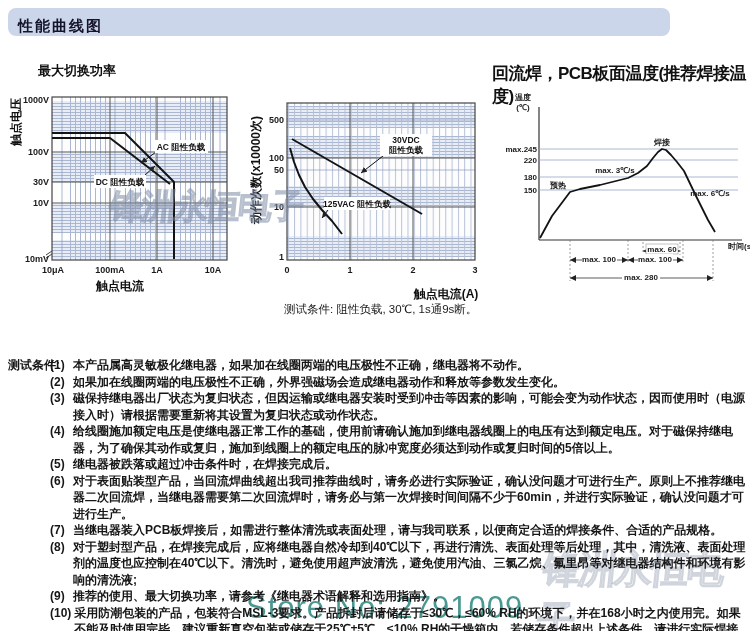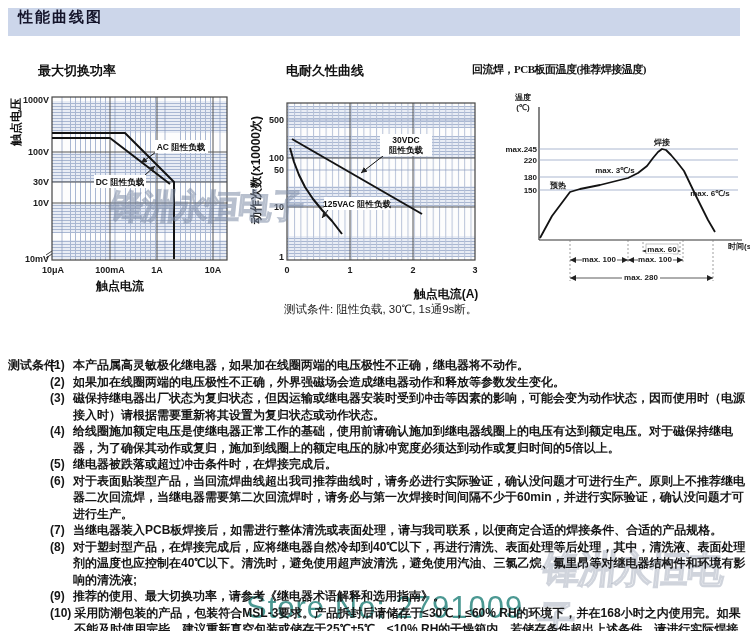--- a/index.html
+++ b/index.html
@@ -1,24 +1,24 @@
 <!DOCTYPE html>
 <html><head>
 <meta charset="utf-8">
 <style>
   html,body{margin:0;padding:0;background:#fff;}
   #page{position:relative;width:750px;height:631px;background:#fff;overflow:hidden;
         font-family:"Liberation Sans",sans-serif;color:#151520;}
-  .hdr{position:absolute;left:8px;top:8px;width:732px;height:28px;background:#ccd6ea;
-       display:flex;align-items:flex-start;}
+  .hdr{position:absolute;left:8px;top:8px;width:662px;height:28px;background:#ccd6ea;
+       display:flex;align-items:flex-end;border-radius:8px;}
   .hdr span{font-size:15px;font-weight:bold;color:#14142a;margin-left:10px;letter-spacing:2px;}
   .ctitle{position:absolute;top:62px;font-size:13px;font-weight:bold;color:#111;}
   #t1{left:38px;width:196px;}
   #t2{left:286px;width:196px;}
-  #t3{left:472px;width:258px;font-size:11px;letter-spacing:-0.5px;font-family:Liberation Serif, serif;}
+  #t3{left:492px;width:258px;font-size:17px;letter-spacing:-0.5px;}
   svg{position:absolute;overflow:visible;}
   #c1{left:0px;top:88px;}
   #c2{left:250px;top:88px;}
   #c3{left:500px;top:88px;}
   .tick{font-size:9px;font-weight:bold;fill:#1a1a1a;}
   .stick{font-size:8px;font-weight:bold;fill:#1a1a1a;}
   .axt{font-size:12px;font-weight:bold;fill:#111;}
   .clab{font-size:8.5px;font-weight:bold;fill:#111;}
   .curve{fill:none;stroke:#131313;stroke-width:2;stroke-linejoin:round;}
   .curve3{fill:none;stroke:#131313;stroke-width:1.8;stroke-linejoin:round;}
@@ -47,21 +47,20 @@
 </head>
 <body>
 
 <div id="page">
 
   <div class="hdr">
     <span>性能曲线图</span>
   </div>
 
   <div class="ctitle" id="t1">最大切换功率</div>
-  <div class="ctitle" id="t2">电耐久性曲线</div>
   <div class="ctitle" id="t3">回流焊，PCB板面温度(推荐焊接温度)</div>
 
   <svg id="c1" width="250" height="212" viewBox="0 0 250 212">
     <defs>
       <pattern id="hs" width="4" height="3" patternUnits="userSpaceOnUse">
         <rect width="4" height="3" fill="#e9edf5"></rect>
         <line x1="0" y1="0.5" x2="4" y2="0.5" stroke="#a9b7d2" stroke-width="1"></line>
       </pattern>
       <pattern id="vs" width="5" height="4" patternUnits="userSpaceOnUse">
         <line x1="0.5" y1="0" x2="0.5" y2="4" stroke="#a9b7d2" stroke-width="1"></line>

